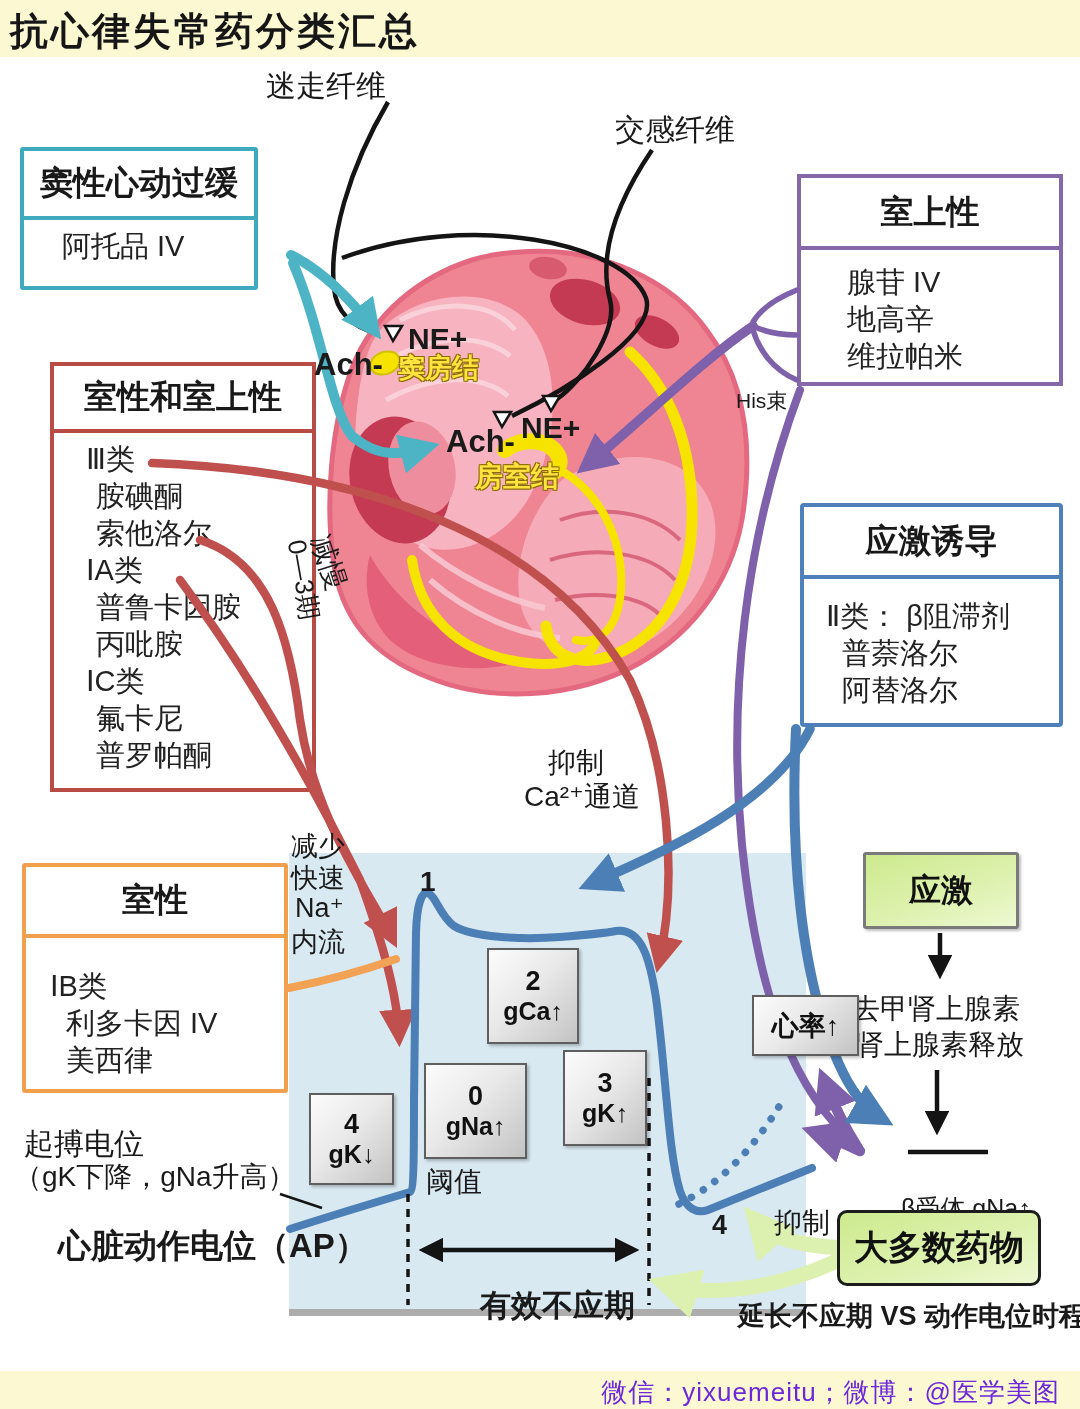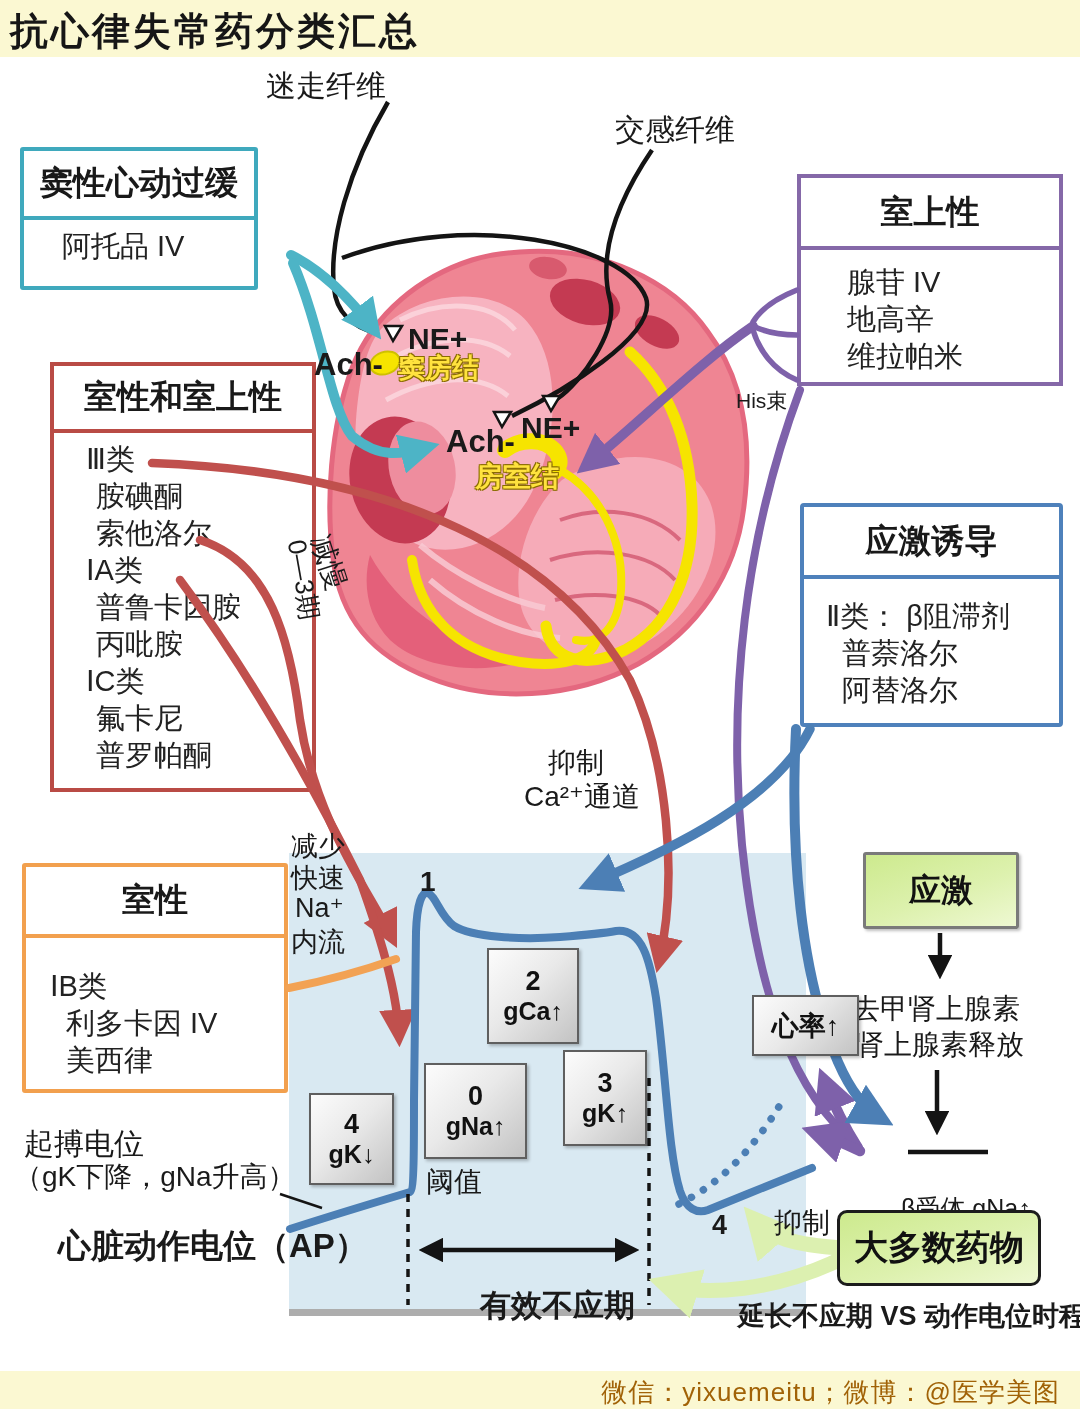--- a/index.html
+++ b/index.html
@@ -3,21 +3,21 @@
 <meta charset="utf-8">
 <style>
   html,body{margin:0;padding:0;background:#ffffff;}
   body{width:1080px;height:1409px;position:relative;overflow:hidden;
        font-family:"Liberation Sans","DejaVu Sans",sans-serif;color:#1a1a1a;}
   
   .strip{position:absolute;left:0;width:1080px;background:#fbf8d2;}
   #title{top:0;height:57px;}
   #title .t{position:absolute;left:10px;top:6px;font-size:38px;font-weight:700;letter-spacing:3px;color:#161616;}
   #footer{top:1371px;height:38px;}
-  #footer .t{position:absolute;right:20px;top:4px;font-size:26px;color:#a16207;letter-spacing:1px;}
+  #footer .t{position:absolute;right:20px;top:4px;font-size:26px;color:#6d28d9;letter-spacing:1px;}
   
   #panel{position:absolute;left:289px;top:853px;width:517px;height:456px;background:#d9e9f2;
          border-bottom:7px solid #adadad;z-index:1;}
   
   .catbox{position:absolute;background:#ffffff;z-index:1;box-sizing:border-box;}
   .catbox .hdr{box-sizing:border-box;display:flex;align-items:center;justify-content:center;
                font-weight:700;font-size:33px;color:#191919;}
   .catbox .body{box-sizing:border-box;padding-top:8px;}
   .catbox .item{font-size:29px;line-height:37px;color:#222;}
   .lv1{padding-left:32px;}

